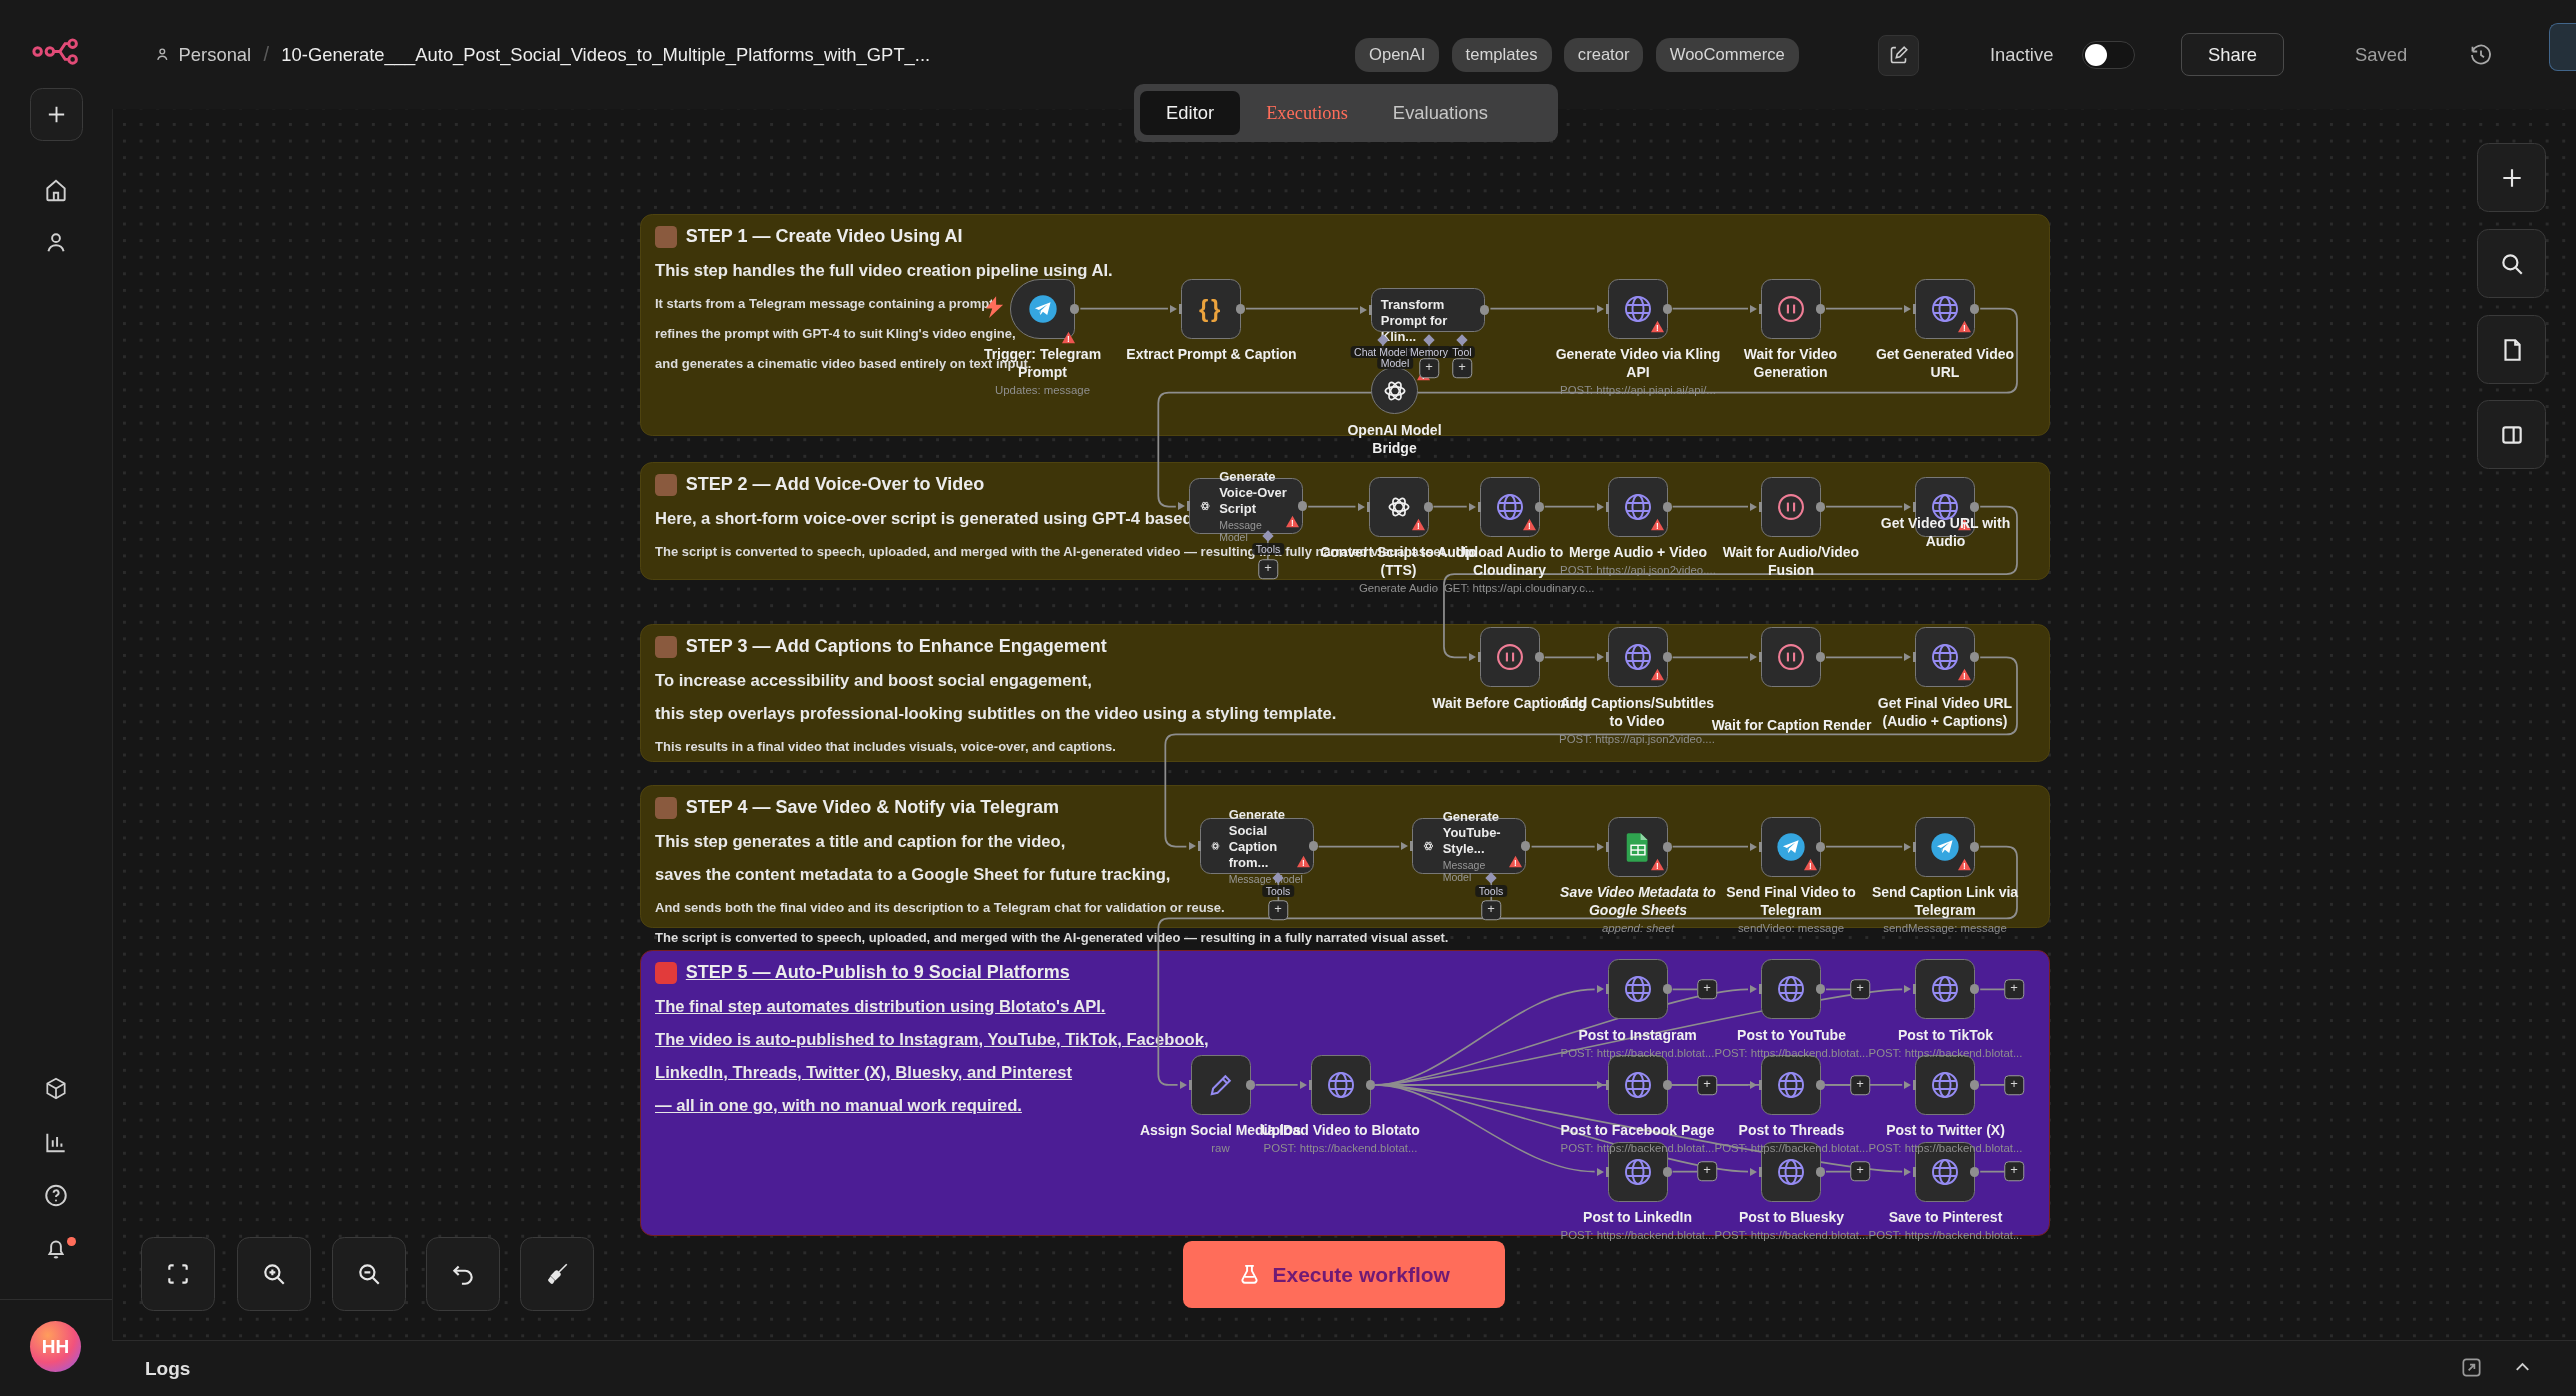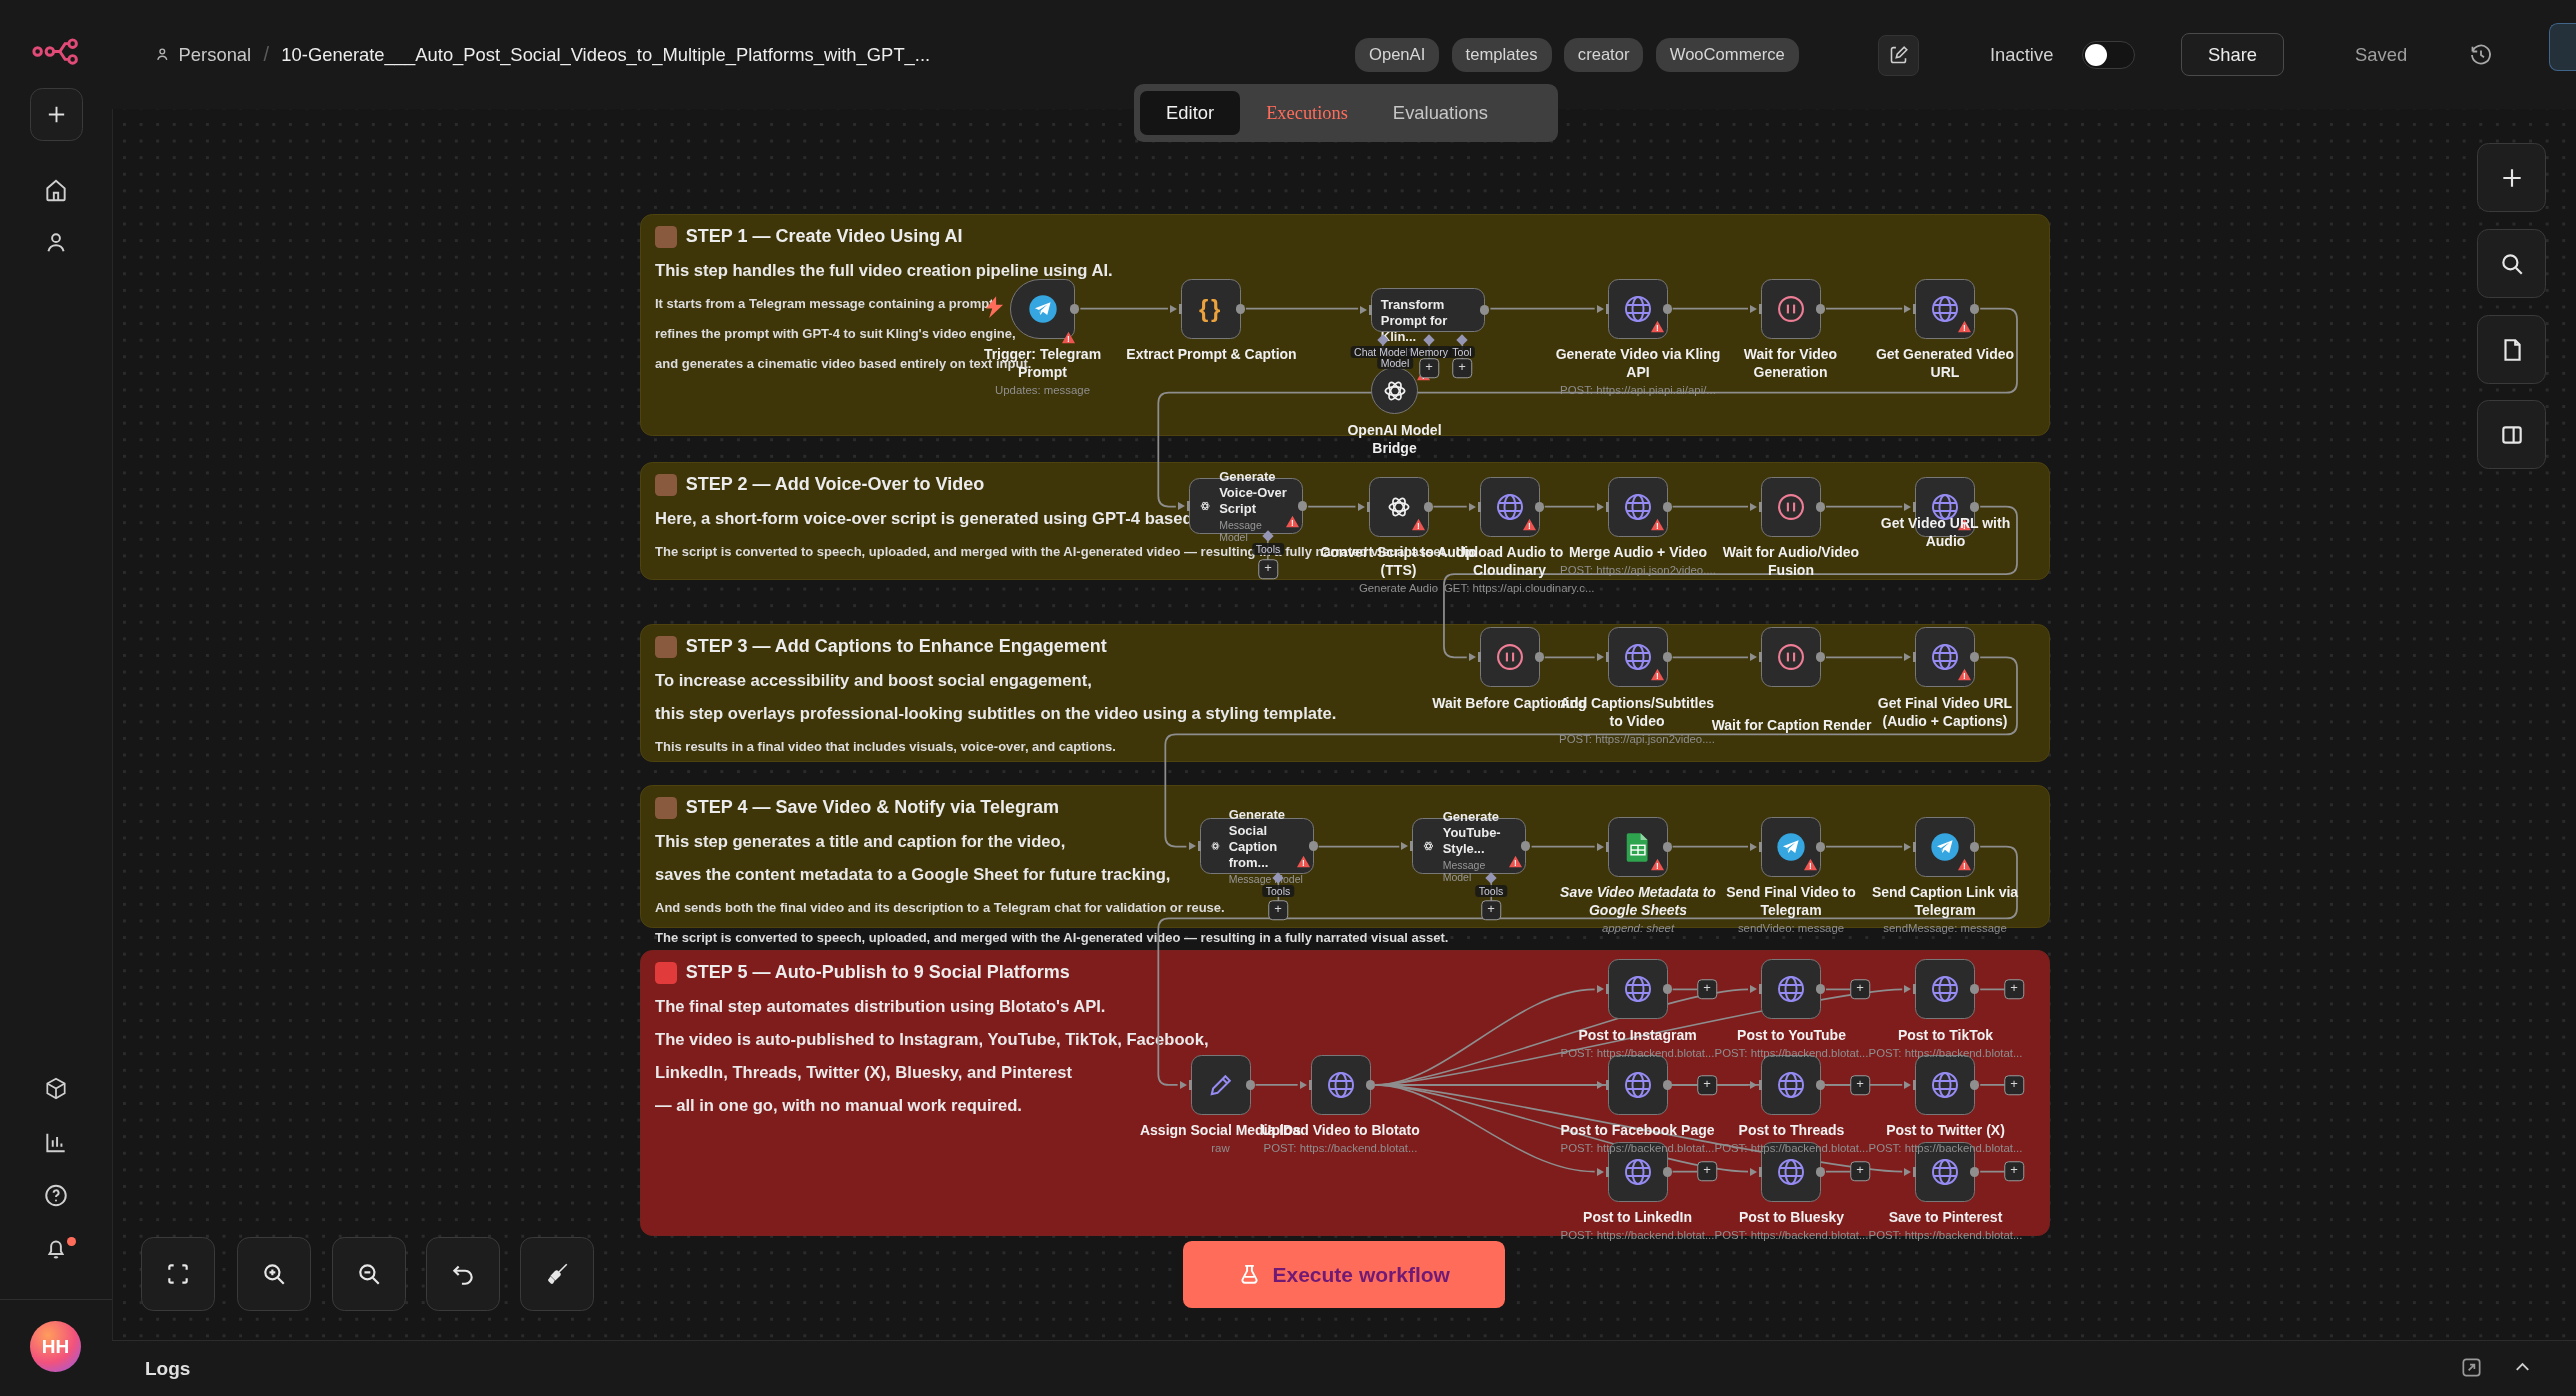--- a/index.html
+++ b/index.html
@@ -11,21 +11,21 @@
     background-size:16.6px 16.6px;z-index:0;}
   #edges{position:absolute;left:0;top:0;z-index:3;pointer-events:none;}
   
   #sidebar{position:absolute;left:0;top:0;width:112px;height:1397px;background:#191919;
     border-right:0.9px solid #272727;z-index:20;}
   #header{position:absolute;left:112px;top:0;right:0;height:109px;background:#191919;z-index:20;}
   .sideicon{position:absolute;left:50%;transform:translate(-50%,-50%);}
   
   .sticky{position:absolute;border-radius:12.3px;z-index:1;box-sizing:border-box;padding:10.5px 16px 0 14px;}
   .sticky.olive{background:#3e3509;border:0.9px solid #4e430f;}
-  .sticky.red{background:#7f1d1d;border:0.9px solid #77201d;}
+  .sticky.red{background:#4c1d95;border:0.9px solid #77201d;text-decoration:underline;}
   .stitle{display:flex;align-items:center;gap:8.8px;font-size:18px;font-weight:700;color:#ececec;}
   .sq{width:22px;height:22px;border-radius:4.4px;flex:0 0 auto;}
   .lead{font-size:16.6px;font-weight:700;color:#e9e9e9;margin-top:13px;}
   .small{font-size:13px;font-weight:700;color:#dcdcdc;margin-top:15px;}
   
   .node{position:absolute;background:#2b2b2b;border:1.8px solid #787878;border-radius:10.5px;
     box-sizing:border-box;display:flex;align-items:center;justify-content:center;z-index:5;}
   .node.trigger{border-radius:32px 10.5px 10.5px 32px;}
   .node.circle{border-radius:50%;}
   .node.wide{justify-content:flex-start;padding:0 8.8px;gap:8px;}

